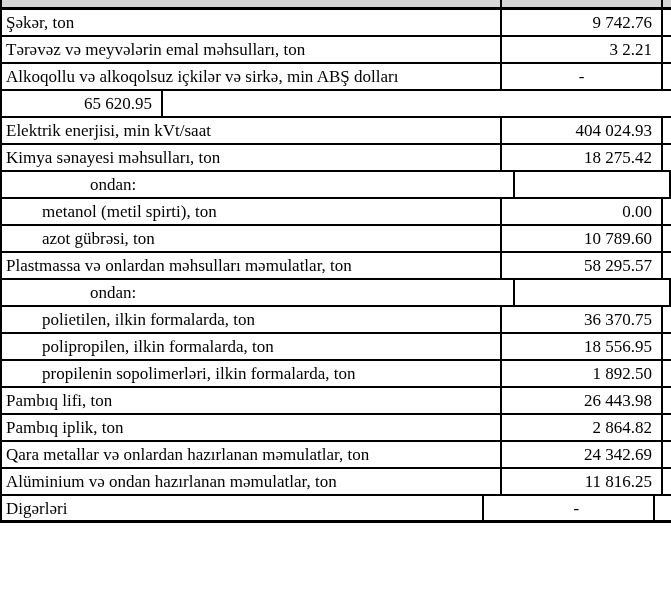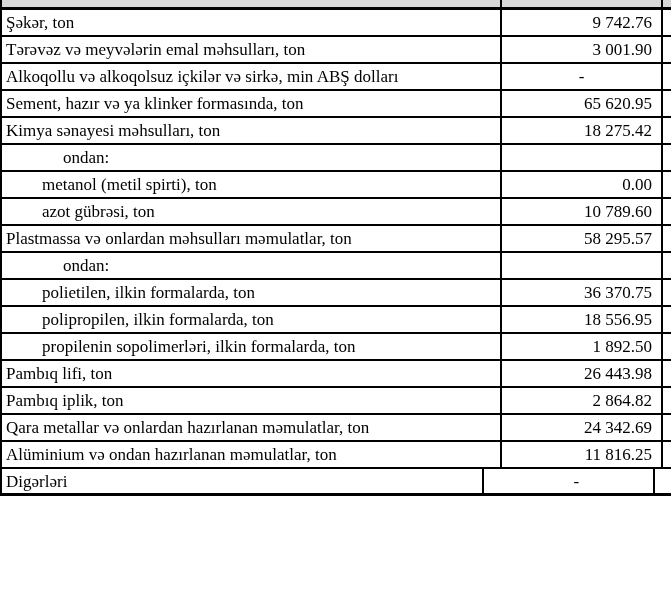--- a/index.html
+++ b/index.html
@@ -47,21 +47,21 @@
     line-height: 1;
     white-space: nowrap;
     overflow: hidden;
   }
   .cell.label {
     width: 500px;
     border-right: 2px solid #000000;
     padding-left: 4px;
   }
   .cell.label.indent-1 { padding-left: 40px; }
-  .cell.label.indent-2 { padding-left: 61px; }
+  .cell.label.indent-2 { padding-left: 61px; margin-left: 27px; }
   .cell.value {
     width: 161px;
     border-right: 2px solid #000000;
     padding-right: 9px;
     padding-left: 2px;
   }
   .cell.value.right { justify-content: flex-end; }
   .cell.value.center { justify-content: center; padding-right: 2px; }
   .cell.extra {
     flex: 1;
@@ -77,31 +77,35 @@
       <div class="cell value"></div>
       <div class="cell extra"></div>
     </div>
   <div class="row">
         <div class="cell label indent-0">Şəkər, ton</div>
         <div class="cell value right">9 742.76</div>
         <div class="cell extra"></div>
       </div>
       <div class="row">
         <div class="cell label indent-0">Tərəvəz və meyvələrin emal məhsulları, ton</div>
-        <div class="cell value right">3 001.90</div>
+        <div class="cell value right">3 2.21</div>
         <div class="cell extra"></div>
       </div>
       <div class="row">
         <div class="cell label indent-0">Alkoqollu və alkoqolsuz içkilər və sirkə, min ABŞ dolları</div>
         <div class="cell value center">-</div>
         <div class="cell extra"></div>
       </div>
       <div class="row">
-        <div class="cell label indent-0">Sement, hazır və ya klinker formasında, ton</div>
         <div class="cell value right">65 620.95</div>
+        <div class="cell extra"></div>
+      </div>
+      <div class="row">
+        <div class="cell label indent-0">Elektrik enerjisi, min kVt/saat</div>
+        <div class="cell value right">404 024.93</div>
         <div class="cell extra"></div>
       </div>
       <div class="row">
         <div class="cell label indent-0">Kimya sənayesi məhsulları, ton</div>
         <div class="cell value right">18 275.42</div>
         <div class="cell extra"></div>
       </div>
       <div class="row">
         <div class="cell label indent-2">ondan:</div>
         <div class="cell value right"></div>

